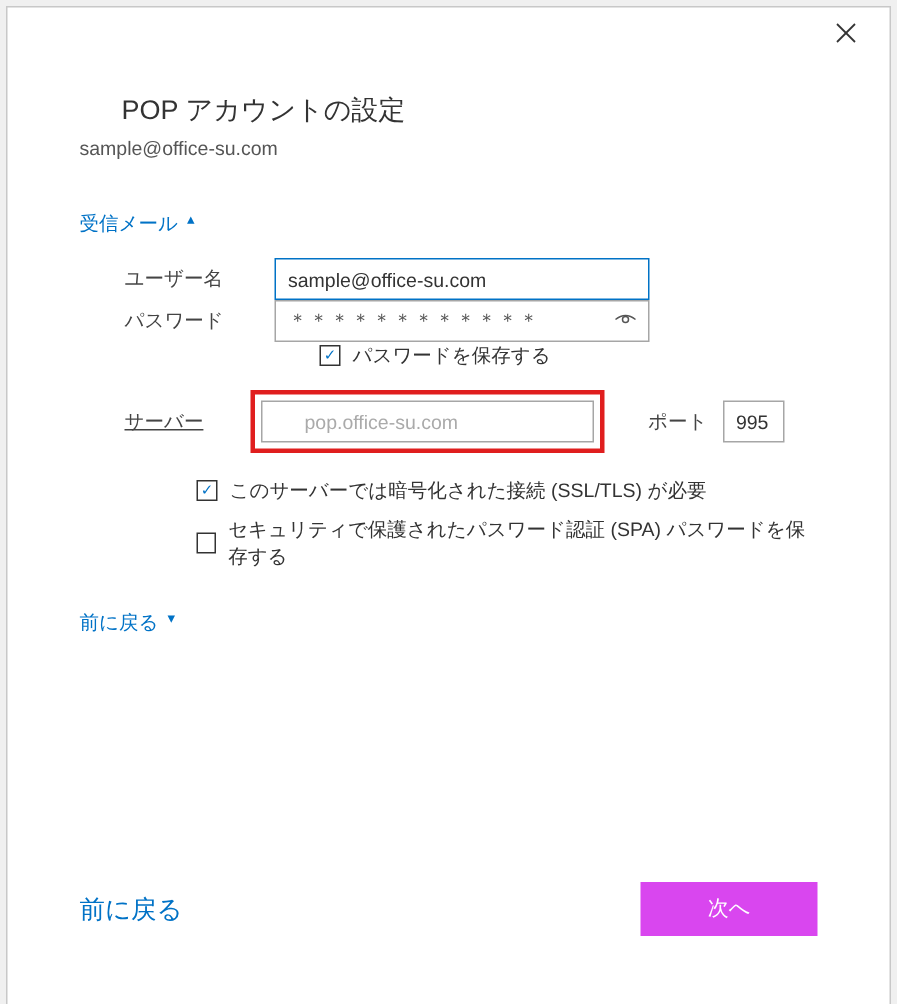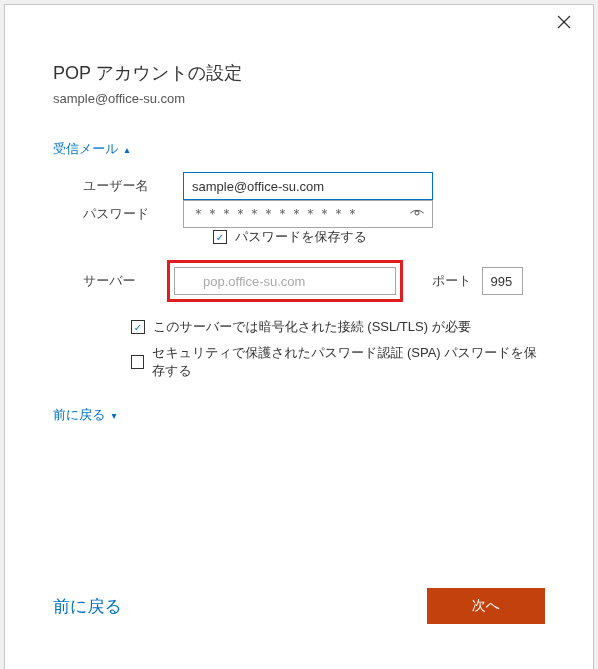--- a/index.html
+++ b/index.html
@@ -35,31 +35,31 @@
       padding: 56px 48px 20px 48px;
       flex: 1;
       display: flex;
       flex-direction: column;
     }
     .title {
       font-size: 18px;
       color: #333;
       margin-bottom: 6px;
       font-weight: 400;
+      margin-left: 28px;
     }
     .subtitle {
       font-size: 13px;
       color: #555;
       margin-bottom: 34px;
     }
     .section-header {
       color: #0072c6;
       font-size: 13px;
       display: flex;
-      align-items: center;
       gap: 6px;
       cursor: pointer;
       margin-bottom: 14px;
     }
     .section-header .chev { font-size: 10px; }
     .form-row {
       display: flex;
       align-items: center;
     }
     .form-label {
@@ -126,20 +126,21 @@
     }
     .server-row {
       display: flex;
       align-items: center;
       margin-bottom: 16px;
     }
     .server-label {
       width: 114px;
       padding-left: 30px;
       color: #444;
+      text-decoration: underline;
     }
     .server-highlight {
       border: 3px solid #e01e1e;
       padding: 4px;
       display: inline-flex;
     }
     .server-input { width: 222px; color: #aaa; padding-left: 28px; }
     .port-label { margin-left: 29px; color: #444; }
     .port-input { width: 41px; margin-left: 10px; }
     .outgoing-section { margin-top: 18px; }
@@ -148,21 +149,21 @@
       justify-content: space-between;
       align-items: center;
       padding: 0 48px 48px 48px;
     }
     .back-link {
       color: #0072c6;
       font-size: 17px;
       cursor: pointer;
     }
     .next-btn {
-      background: #c2410c;
+      background: #d946ef;
       color: #fff;
       border: none;
       width: 118px;
       height: 36px;
       font-size: 14px;
       cursor: pointer;
     }
   </style>
 </head>
 <body>

